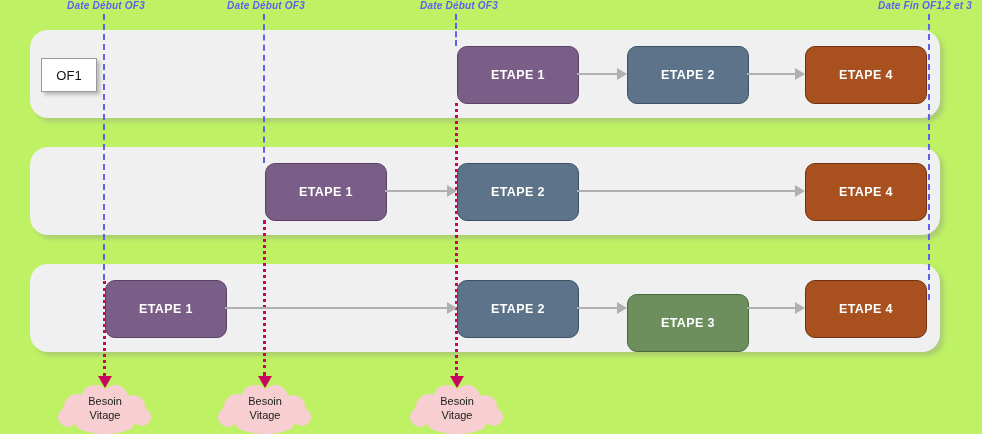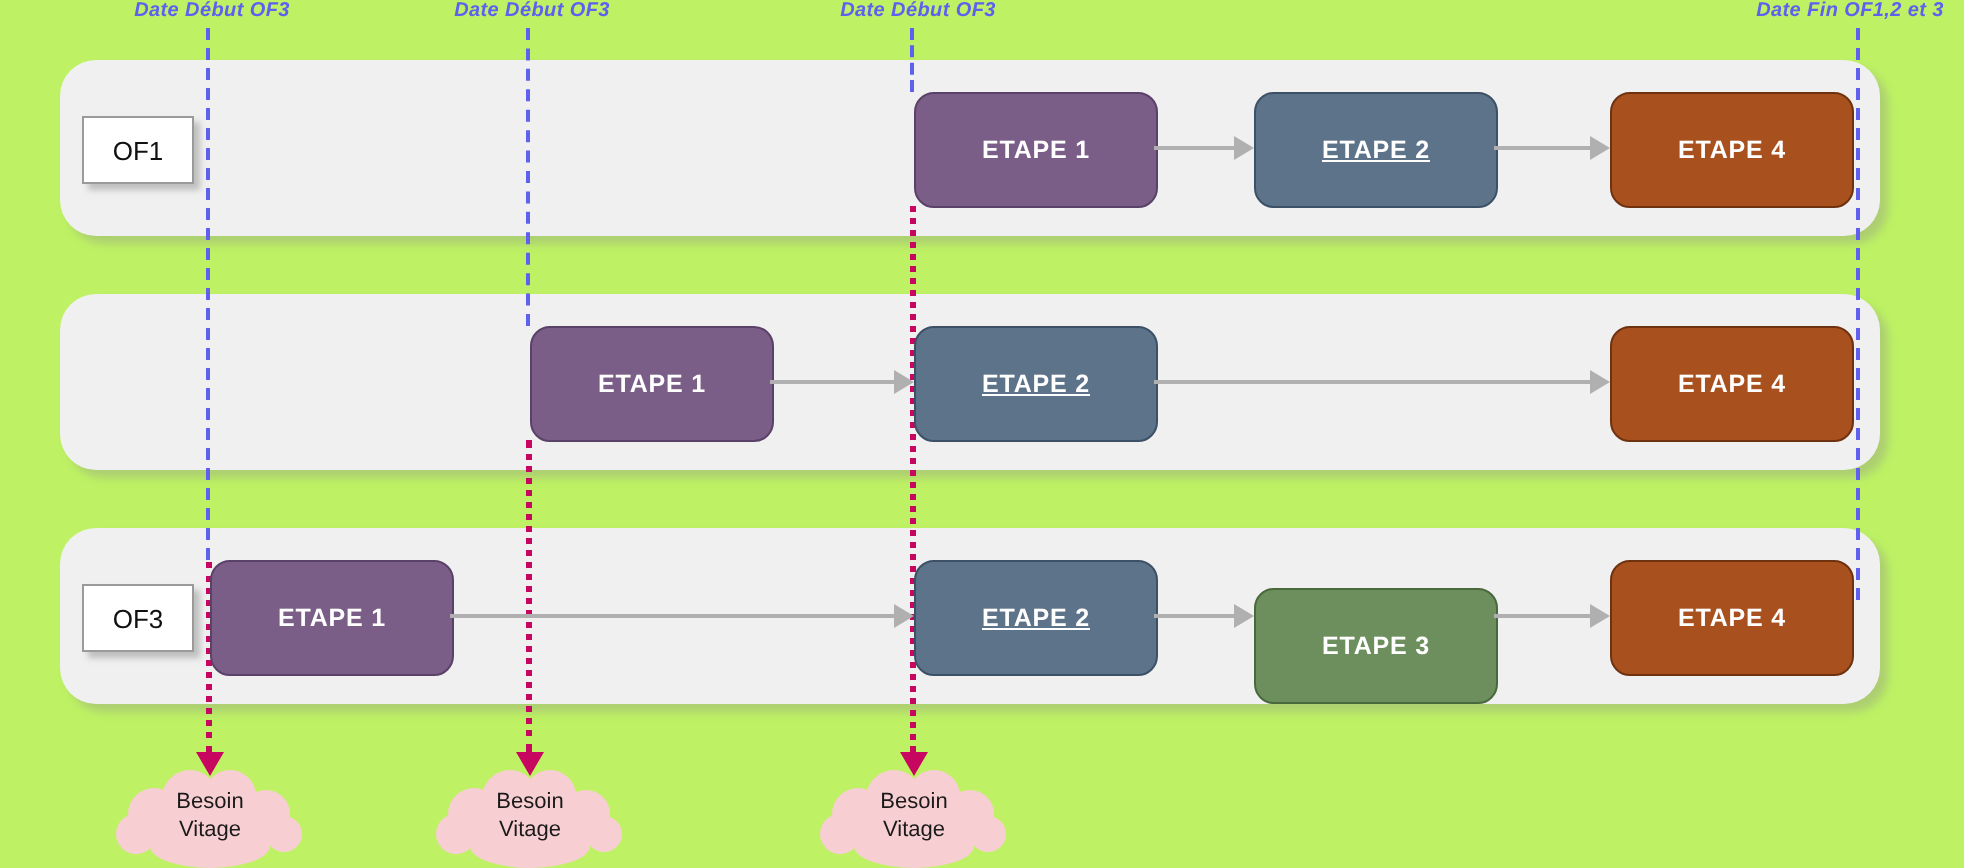--- a/index.html
+++ b/index.html
@@ -33,21 +33,21 @@
     display:flex;align-items:center;justify-content:center;
     font-size:13px;color:#111;margin-left:33px;
   }
   
   .stage{
     position:absolute;width:120px;height:56px;border-radius:10px;
     display:flex;align-items:center;justify-content:center;
     color:#fff;font-size:12.5px;font-weight:bold;letter-spacing:.4px;
   }
   .stage.purple{background:var(--purple-fill);border:1.5px solid var(--purple-border);}
-  .stage.slate {background:var(--slate-fill); border:1.5px solid var(--slate-border);text-decoration:underline;}
+  .stage.slate {background:var(--slate-fill); border:1.5px solid var(--slate-border);}
   .stage.green {background:var(--green-fill); border:1.5px solid var(--green-border);}
   .stage.brown {background:var(--brown-fill); border:1.5px solid var(--brown-border);}
   
   .harrow{position:absolute;height:2px;background:var(--arrow-gray);}
   .harrow::after{
     content:'';position:absolute;right:-10px;top:-5px;width:0;height:0;
     border-left:10px solid var(--arrow-gray);
     border-top:6px solid transparent;border-bottom:6px solid transparent;
   }
   
@@ -79,23 +79,20 @@
 
   <div class="vline red" style="left:103px;top:281px;height:95px"></div>
   <div class="vline red" style="left:263px;top:220px;height:156px"></div>
   <div class="vline red" style="left:455px;top:103px;height:273px"></div>
   <div class="red-head" style="left:98px;top:376px"></div>
   <div class="red-head" style="left:258px;top:376px"></div>
   <div class="red-head" style="left:450px;top:376px"></div>
 
   <div class="of-label" style="top:58px">
       <span>OF1</span>
-    </div>
-  <div class="of-label" style="top:292px">
-      <span>OF3</span>
     </div>
 
   <div class="stage purple" style="left:457px;top:46px">
       <span>ETAPE 1</span>
     </div>
   <div class="harrow" style="left:577px;top:73px;width:40px"></div>
   <div class="stage slate" style="left:627px;top:46px">
       <span>ETAPE 2</span>
     </div>
   <div class="harrow" style="left:747px;top:73px;width:48px"></div>

